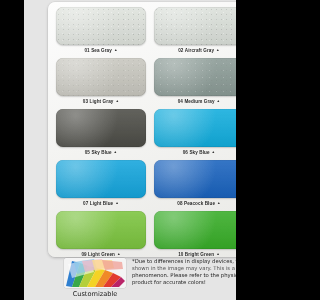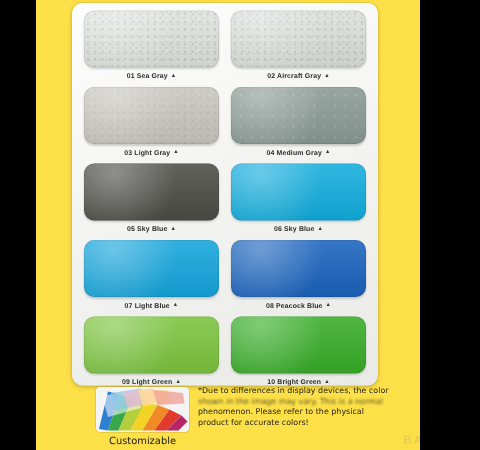--- a/index.html
+++ b/index.html
@@ -2,22 +2,22 @@
 <html><head>
 <meta charset="utf-8">
 <style>
   html,body{margin:0;padding:0;background:#000;}
   body{width:300px;height:300px;overflow:hidden;
        font-family:"Liberation Sans","DejaVu Sans",sans-serif;}
 
   #stage{position:relative;width:300px;height:300px;background:#000;overflow:hidden;}
 
   
-  #photo{position:absolute;left:24px;top:0;width:256px;height:300px;
-         background:#fde047;overflow:hidden;}
+  #photo{position:absolute;left:24px;top:0;width:212px;height:300px;
+         background:#e5e5e5;overflow:hidden;}
 
   
   #card{position:absolute;left:24px;top:2px;width:204px;height:255px;
         background:linear-gradient(160deg,#fdfdfd 0%,#f4f4f2 45%,#e9e9e6 100%);
         border-radius:7px;
         box-shadow:0 1px 3px rgba(0,0,0,.22),0 0 0 .5px rgba(0,0,0,.05);}
 
   .grid{position:absolute;left:8px;top:5px;width:188px;}
 
   .row{display:flex;gap:8px;margin-bottom:3px;}

